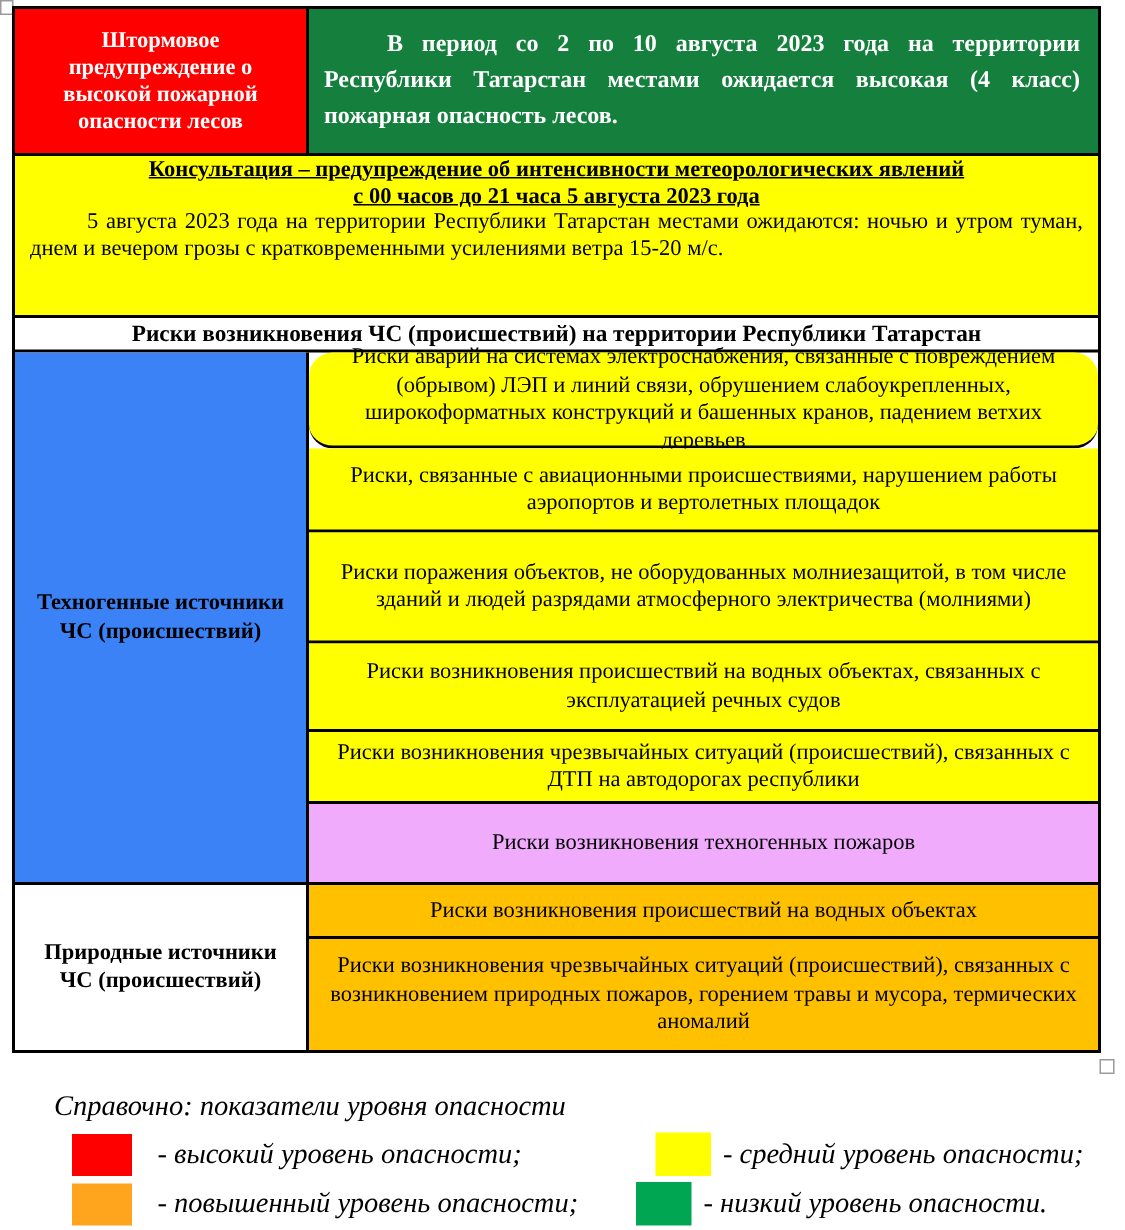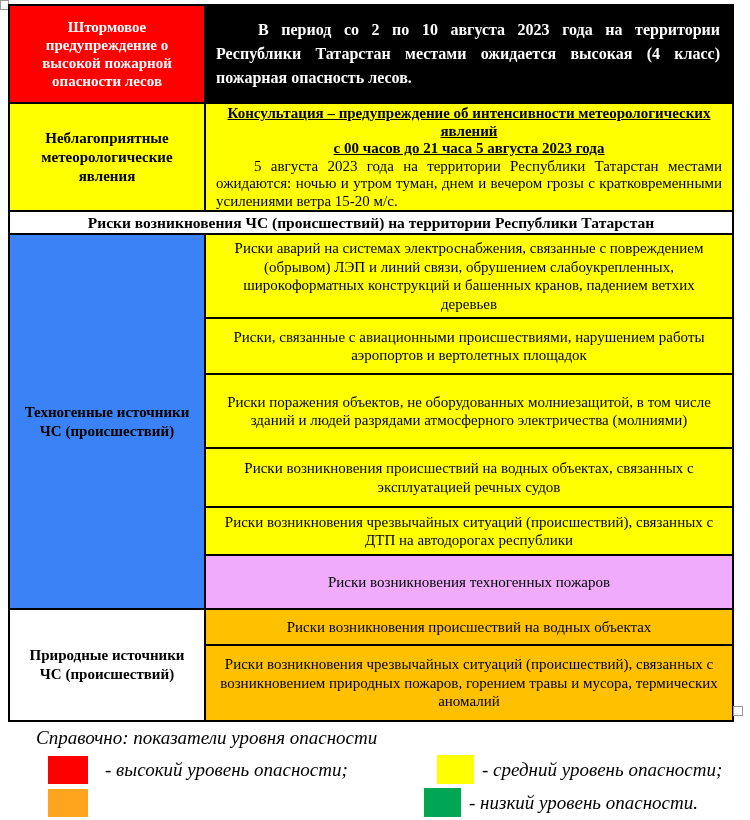--- a/index.html
+++ b/index.html
@@ -85,46 +85,43 @@
 <div class="page">
 
   <div class="anchor-sq"></div>
 
   <div class="tbl">
 
     <div class="row rowA">
       <div class="cell cell-left" style="background-color: rgb(255, 0, 0);">
         <span>Штормовое предупреждение о высокой пожарной опасности лесов</span>
       </div>
-      <div class="cell cell-right" style="background-color: #000000;">
+      <div class="cell cell-right" style="background-color: #15803d;">
         <p>В период со 2 по 10 августа 2023 года на территории Республики Татарстан местами ожидается высокая (4 класс) пожарная опасность лесов.</p>
       </div>
     </div>
 
     <div class="row rowB">
-      <div class="cell cell-left" style="background-color: rgb(255, 255, 0);">
-        <span>Неблагоприятные метеорологические явления</span>
-      </div>
       <div class="cell cell-right" style="background-color: rgb(255, 255, 0);">
         <div class="consult-h">Консультация – предупреждение об интенсивности метеорологических явлений</div>
         <div class="consult-h">с 00 часов до 21 часа 5 августа 2023 года</div>
         <p class="consult-body">5 августа 2023 года на территории Республики Татарстан местами ожидаются: ночью и утром туман, днем и вечером грозы с кратковременными усилениями ветра 15-20 м/с.</p>
       </div>
     </div>
 
     <div class="rowC">
       <div class="hdr">Риски возникновения ЧС (происшествий) на территории Республики Татарстан</div>
     </div>
 
     <div class="section section-tech">
       <div class="cell-left" style="background:#3b82f6; font-size:15px; line-height:19px;">
         <span>Техногенные источники ЧС (происшествий)</span>
       </div>
       <div class="risk-col">
-        <div class="risk" style="height: 84px; background-color: rgb(255, 255, 0);">Риски аварий на системах электроснабжения, связанные с повреждением (обрывом) ЛЭП и линий связи, обрушением слабоукрепленных, широкоформатных конструкций и башенных кранов, падением ветхих деревьев</div>
+        <div class="risk" style="height: 64px; background-color: rgb(255, 255, 0); border-radius: 16px;">Риски аварий на системах электроснабжения, связанные с повреждением (обрывом) ЛЭП и линий связи, обрушением слабоукрепленных, широкоформатных конструкций и башенных кранов, падением ветхих деревьев</div>
         <div class="risk" style="height: 56px; background-color: rgb(255, 255, 0);">Риски, связанные с авиационными происшествиями, нарушением работы аэропортов и вертолетных площадок</div>
         <div class="risk" style="height: 74px; background-color: rgb(255, 255, 0);">Риски поражения объектов, не оборудованных молниезащитой, в том числе зданий и людей разрядами атмосферного электричества (молниями)</div>
         <div class="risk" style="height: 59px; background-color: rgb(255, 255, 0);">Риски возникновения происшествий на водных объектах, связанных с эксплуатацией речных судов</div>
         <div class="risk" style="height: 48px; background-color: rgb(255, 255, 0);">Риски возникновения чрезвычайных ситуаций (происшествий), связанных с ДТП на автодорогах республики</div>
         <div class="risk" style="height: 52px; background-color: #f0abfc;">Риски возникновения техногенных пожаров</div>
       </div>
     </div>
 
     <div class="section">
       <div class="cell-left" style="background:#fff; font-size:15px; line-height:19px;">
@@ -142,20 +139,21 @@
 
   <div class="legend-title">Справочно: показатели уровня опасности</div>
 
   <div class="legend-item li-1">
     <span class="swatch sw-l" style="background-color: rgb(255, 0, 0);"></span>
     <span class="legend-label">- высокий уровень опасности;</span>
   </div>
 
   <div class="legend-item li-2">
     <span class="swatch sw-l" style="background-color: rgb(255, 164, 28);"></span>
+    <span class="legend-label">- повышенный уровень опасности;</span>
   </div>
 
   <div class="legend-item li-3">
     <span class="swatch sw-r" style="background-color: rgb(255, 255, 0);"></span>
     <span class="legend-label">- средний уровень опасности;</span>
   </div>
 
   <div class="legend-item li-4">
     <span class="swatch sw-r" style="background-color: rgb(0, 166, 81);"></span>
     <span class="legend-label">- низкий уровень опасности.</span>

